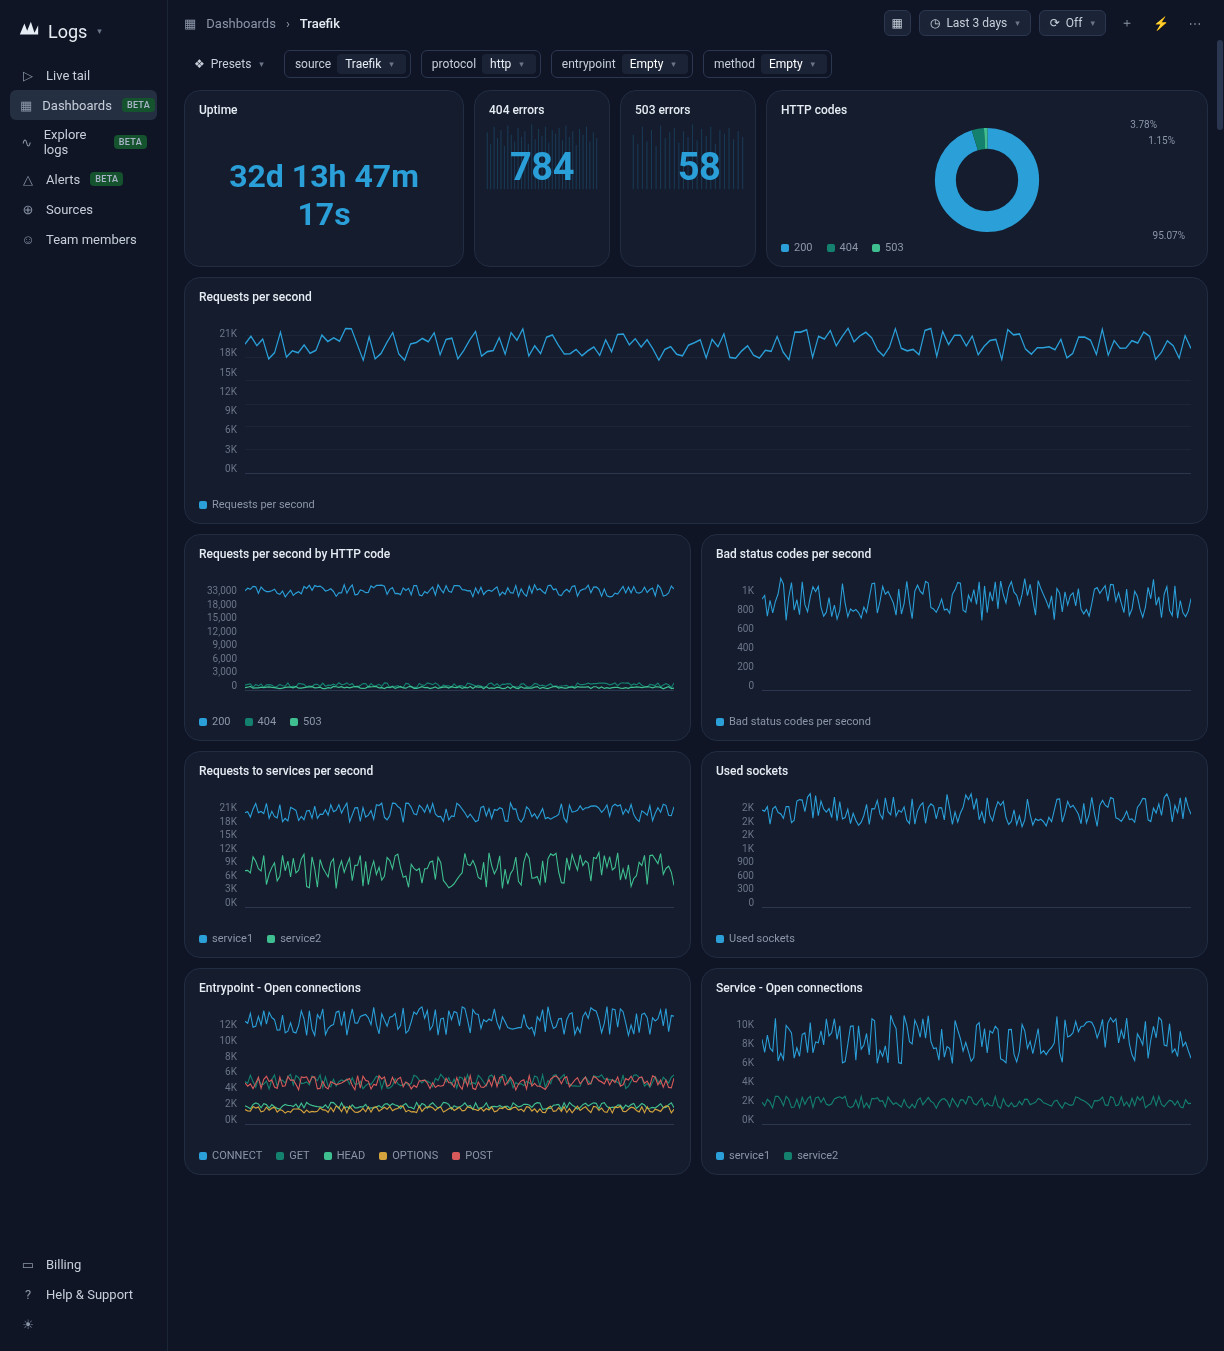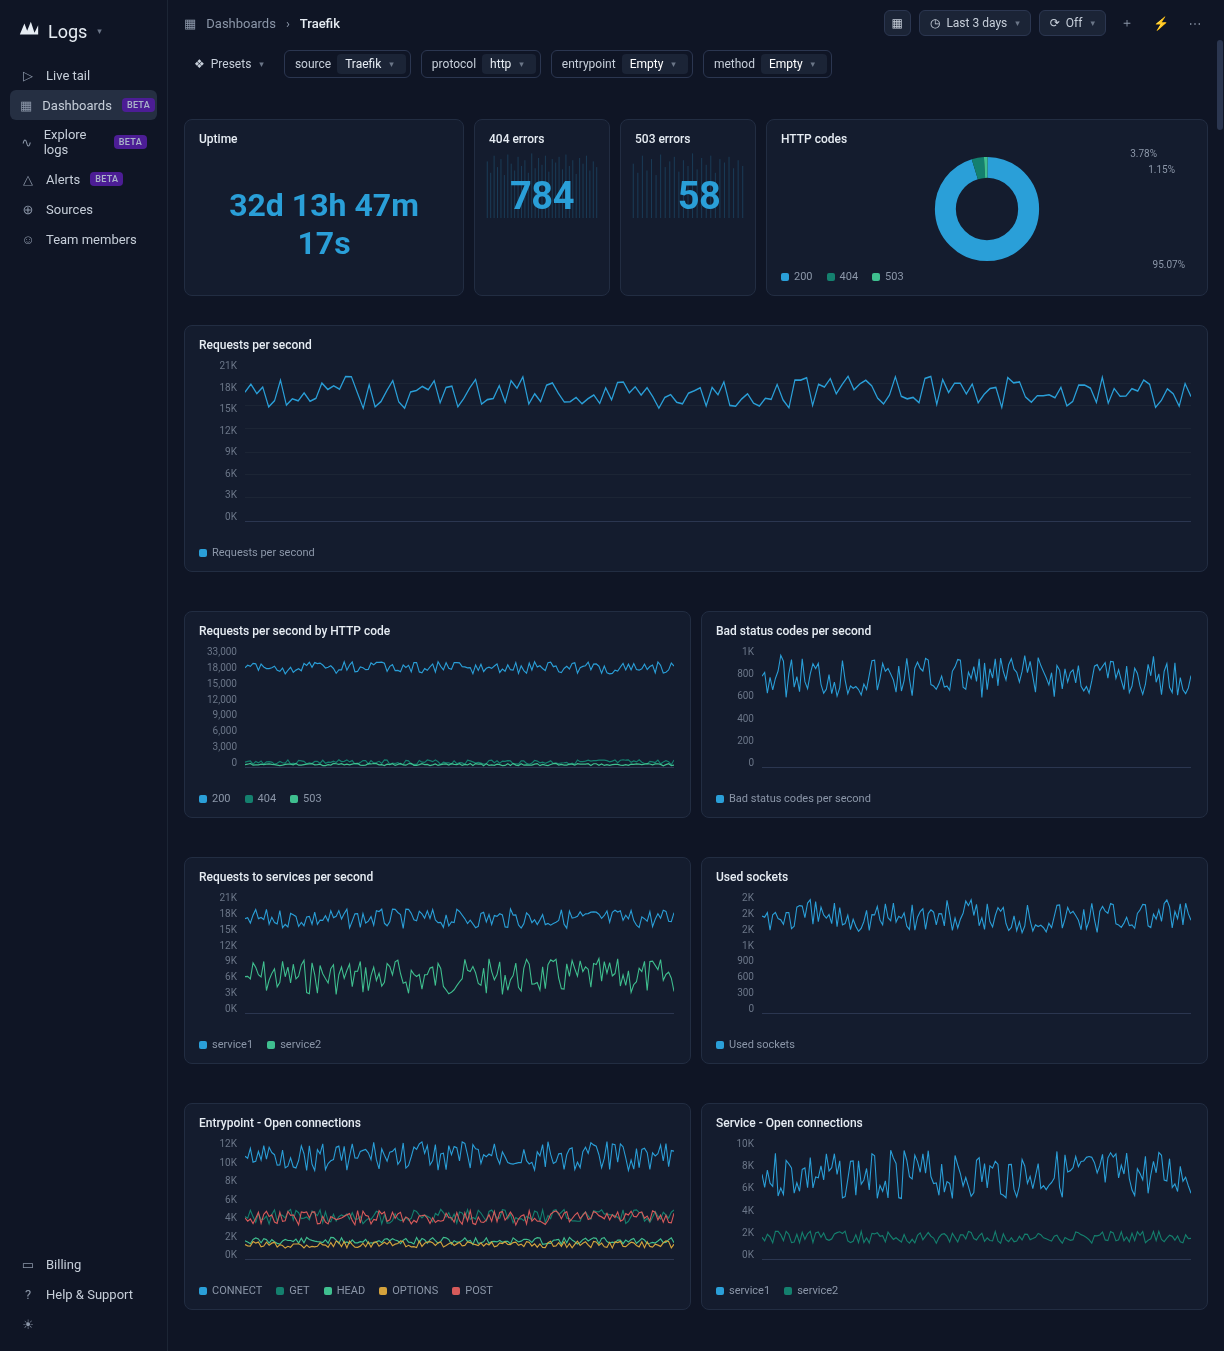--- a/index.html
+++ b/index.html
@@ -23,55 +23,55 @@
 }
 .logo { display: flex; align-items: center; gap: 8px; padding: 6px 8px 16px; font-weight: 400; font-size: 18px; color: #e6ecf3; }
 .logo svg { width: 22px; height: 22px; }
 .nav-item {
   display: flex; align-items: center; gap: 10px;
   padding: 7px 10px; border-radius: 6px;
   color: #c6ced9; cursor: pointer; font-size: 13px;
 }
 .nav-item.active { background: #252f42; }
 .nav-item .ic { width: 16px; height: 16px; display:flex; align-items:center; justify-content:center; color:#8b96a8;}
-.badge { font-size: 9px; background:#4c1d95; color:#a8b3c7; padding:2px 5px; border-radius:4px; font-weight:600; letter-spacing:0.3px;}
+.badge { font-size: 9px; background:#14532d; color:#a8b3c7; padding:2px 5px; border-radius:4px; font-weight:600; letter-spacing:0.3px;}
 .sidebar-bottom { margin-top:auto; }
 
 .main { flex:1; display:flex; flex-direction:column; overflow:hidden; }
 
 .topbar { display:flex; align-items:center; padding:10px 16px; gap:10px; }
 .breadcrumb { display:flex; align-items:center; gap:10px; color:#8b96a8; font-size:13px;}
 .breadcrumb .current { color:#e6ecf3; font-weight:500;}
 .top-actions { margin-left:auto; display:flex; gap:8px; align-items:center;}
 .pill { display:flex; align-items:center; gap:6px; background:#1b2436; border:1px solid #2b3650; padding:5px 10px; border-radius:6px; font-size:12px; color:#c6ced9; cursor:pointer;}
 .pill.icon-only { padding:5px 7px; }
 .icon-btn { width:26px; height:26px; display:flex; align-items:center; justify-content:center; color:#8b96a8; cursor:pointer; border-radius:4px;}
 
 .filters { display:flex; align-items:center; gap:10px; padding:4px 16px 12px;}
 .filter-tag { display:flex; align-items:center; gap:6px; background:transparent; border:1px solid #2b3650; border-radius:6px; padding:3px 4px 3px 10px; font-size:12px;}
 .filter-tag .val { background:#1b2436; padding:3px 12px 3px 8px; border-radius:4px; color:#e6ecf3; display:flex; align-items:center; gap:6px;}
 .filter-tag .empty { color:#ffffff; }
 .chev { font-size:9px; color:#6b7688; margin-left:2px;}
 
 .content { flex:1; overflow:auto; padding:0 16px 16px; }
 .grid-top { display:grid; grid-template-columns: 280px 136px 136px 1fr; gap:10px; margin-bottom:10px;}
-.panel { background:#141c2e; border:1px solid #222d42; border-radius:8px; padding:12px 14px; position:relative;margin-top:29px;}
+.panel { background:#141c2e; border:1px solid #222d42; border-radius:16px; padding:12px 14px; position:relative;}
 .panel-title { font-size:12px; color:#e6ecf3; font-weight:500; margin-bottom:8px;}
 .big-num { font-size:28px; font-weight:700; color:#2a9fd8; text-align:center; margin-top:28px; letter-spacing:-0.5px;}
 .uptime-val { font-size:32px; font-weight:700; color:#2a9fd8; text-align:center; margin-top:40px;}
 .sparkle-bg { position:absolute; inset:30px 10px 10px; opacity:0.35; pointer-events:none;}
 .donut-wrap { display:flex; justify-content:center; position:relative; margin-top:4px;}
 .donut-label { position:absolute; font-size:10px; color:#8b96a8;}
 .legend { display:flex; gap:14px; flex-wrap:wrap; font-size:11px; color:#8b96a8; margin-top:6px;}
 .legend span { display:flex; align-items:center; gap:5px;}
 .legend i { width:8px; height:8px; border-radius:2px; display:inline-block;}
 .grid-2 { display:grid; grid-template-columns:1fr 1fr; gap:10px; margin-bottom:10px;}
 
 .chart { position:relative; height:170px; }
-.chart-yaxis { position:absolute; left:0; top:0; bottom:18px; width:44px; display:flex; flex-direction:column; justify-content:space-between; text-align:right; font-size:10px; color:#6b7688; padding-right:6px;}
+.chart-yaxis { position:absolute; left:0; top:16px; bottom:18px; width:44px; display:flex; flex-direction:column; justify-content:space-between; text-align:right; font-size:10px; color:#6b7688; padding-right:6px;}
 .chart-body { position:absolute; left:46px; right:2px; top:0; bottom:18px; border-bottom:1px solid #2b3650;}
 .chart-body .grid-line { position:absolute; left:0; right:0; border-top:1px solid #1c2535;}
 svg.line-chart { position:absolute; inset:0; width:100%; height:100%;}
 
 .chart-sm { height:140px;}
 .chart-lg { height:180px;}
 
 .scroll-right { position:fixed; right:0; top:0; bottom:0; width:8px; background:#0f1525;}
 .scroll-thumb { position:absolute; right:1px; top:40px; width:6px; height:90px; background:#2b3650; border-radius:3px;}
 </style>

